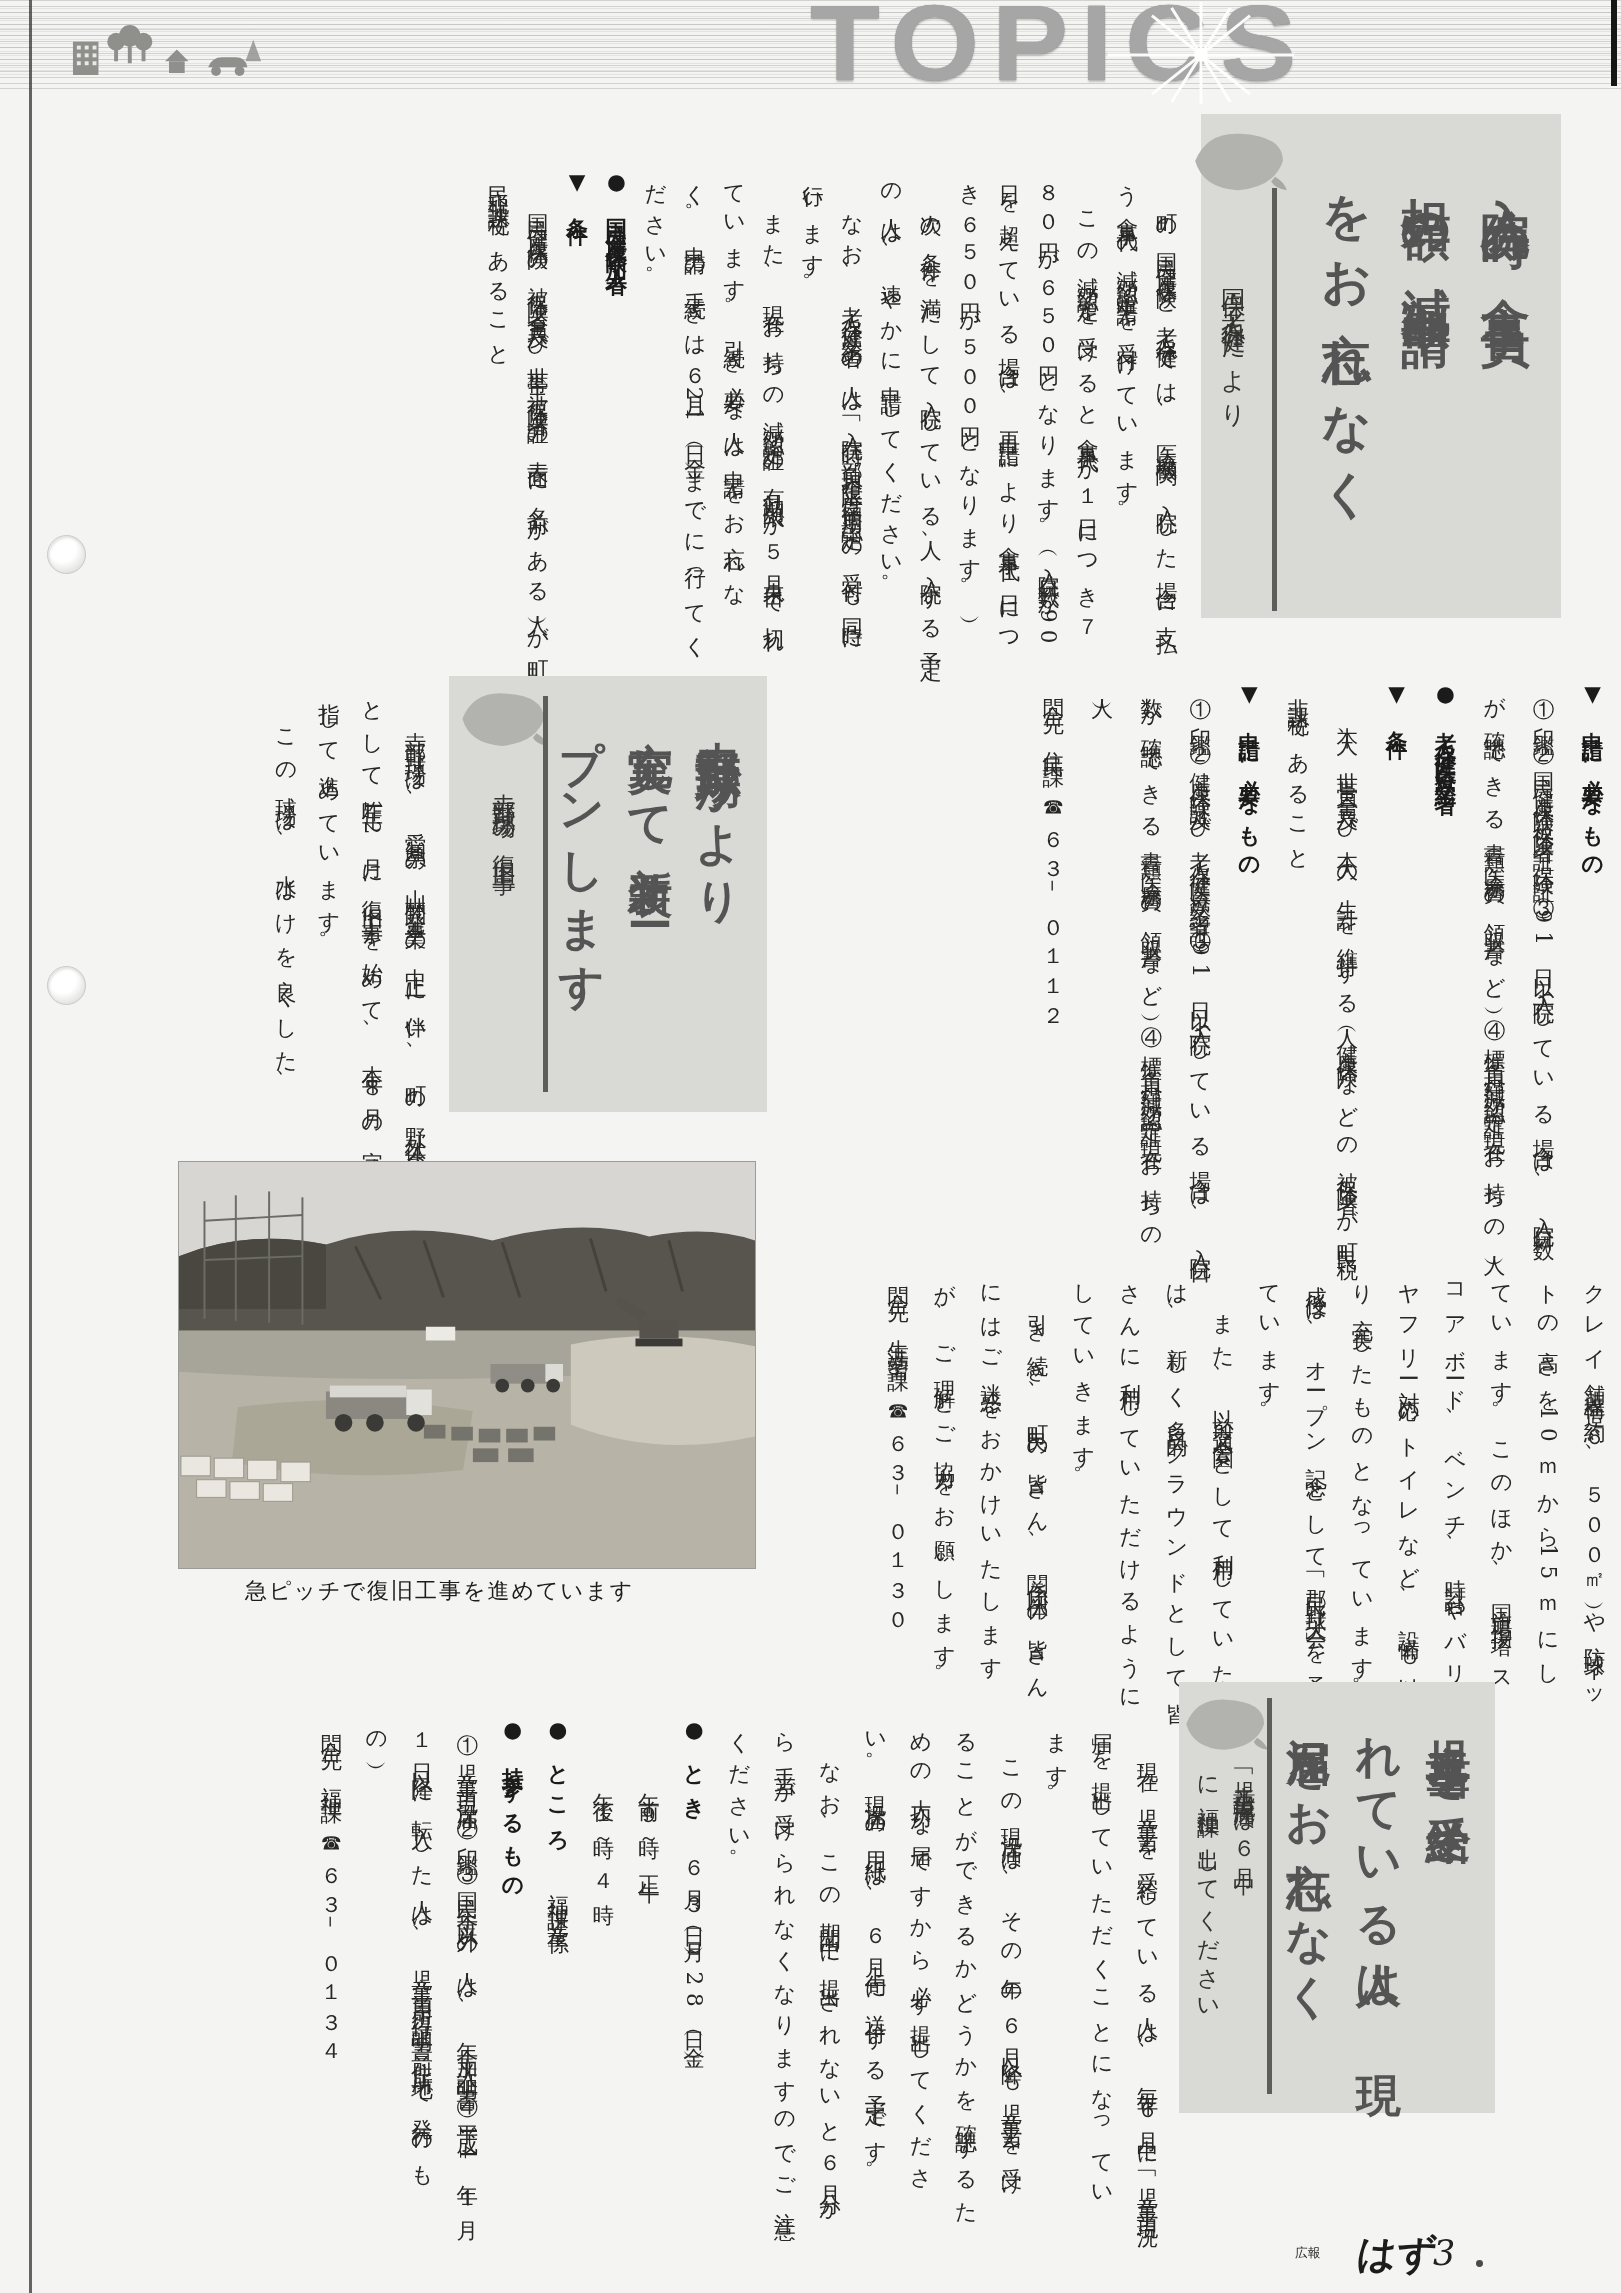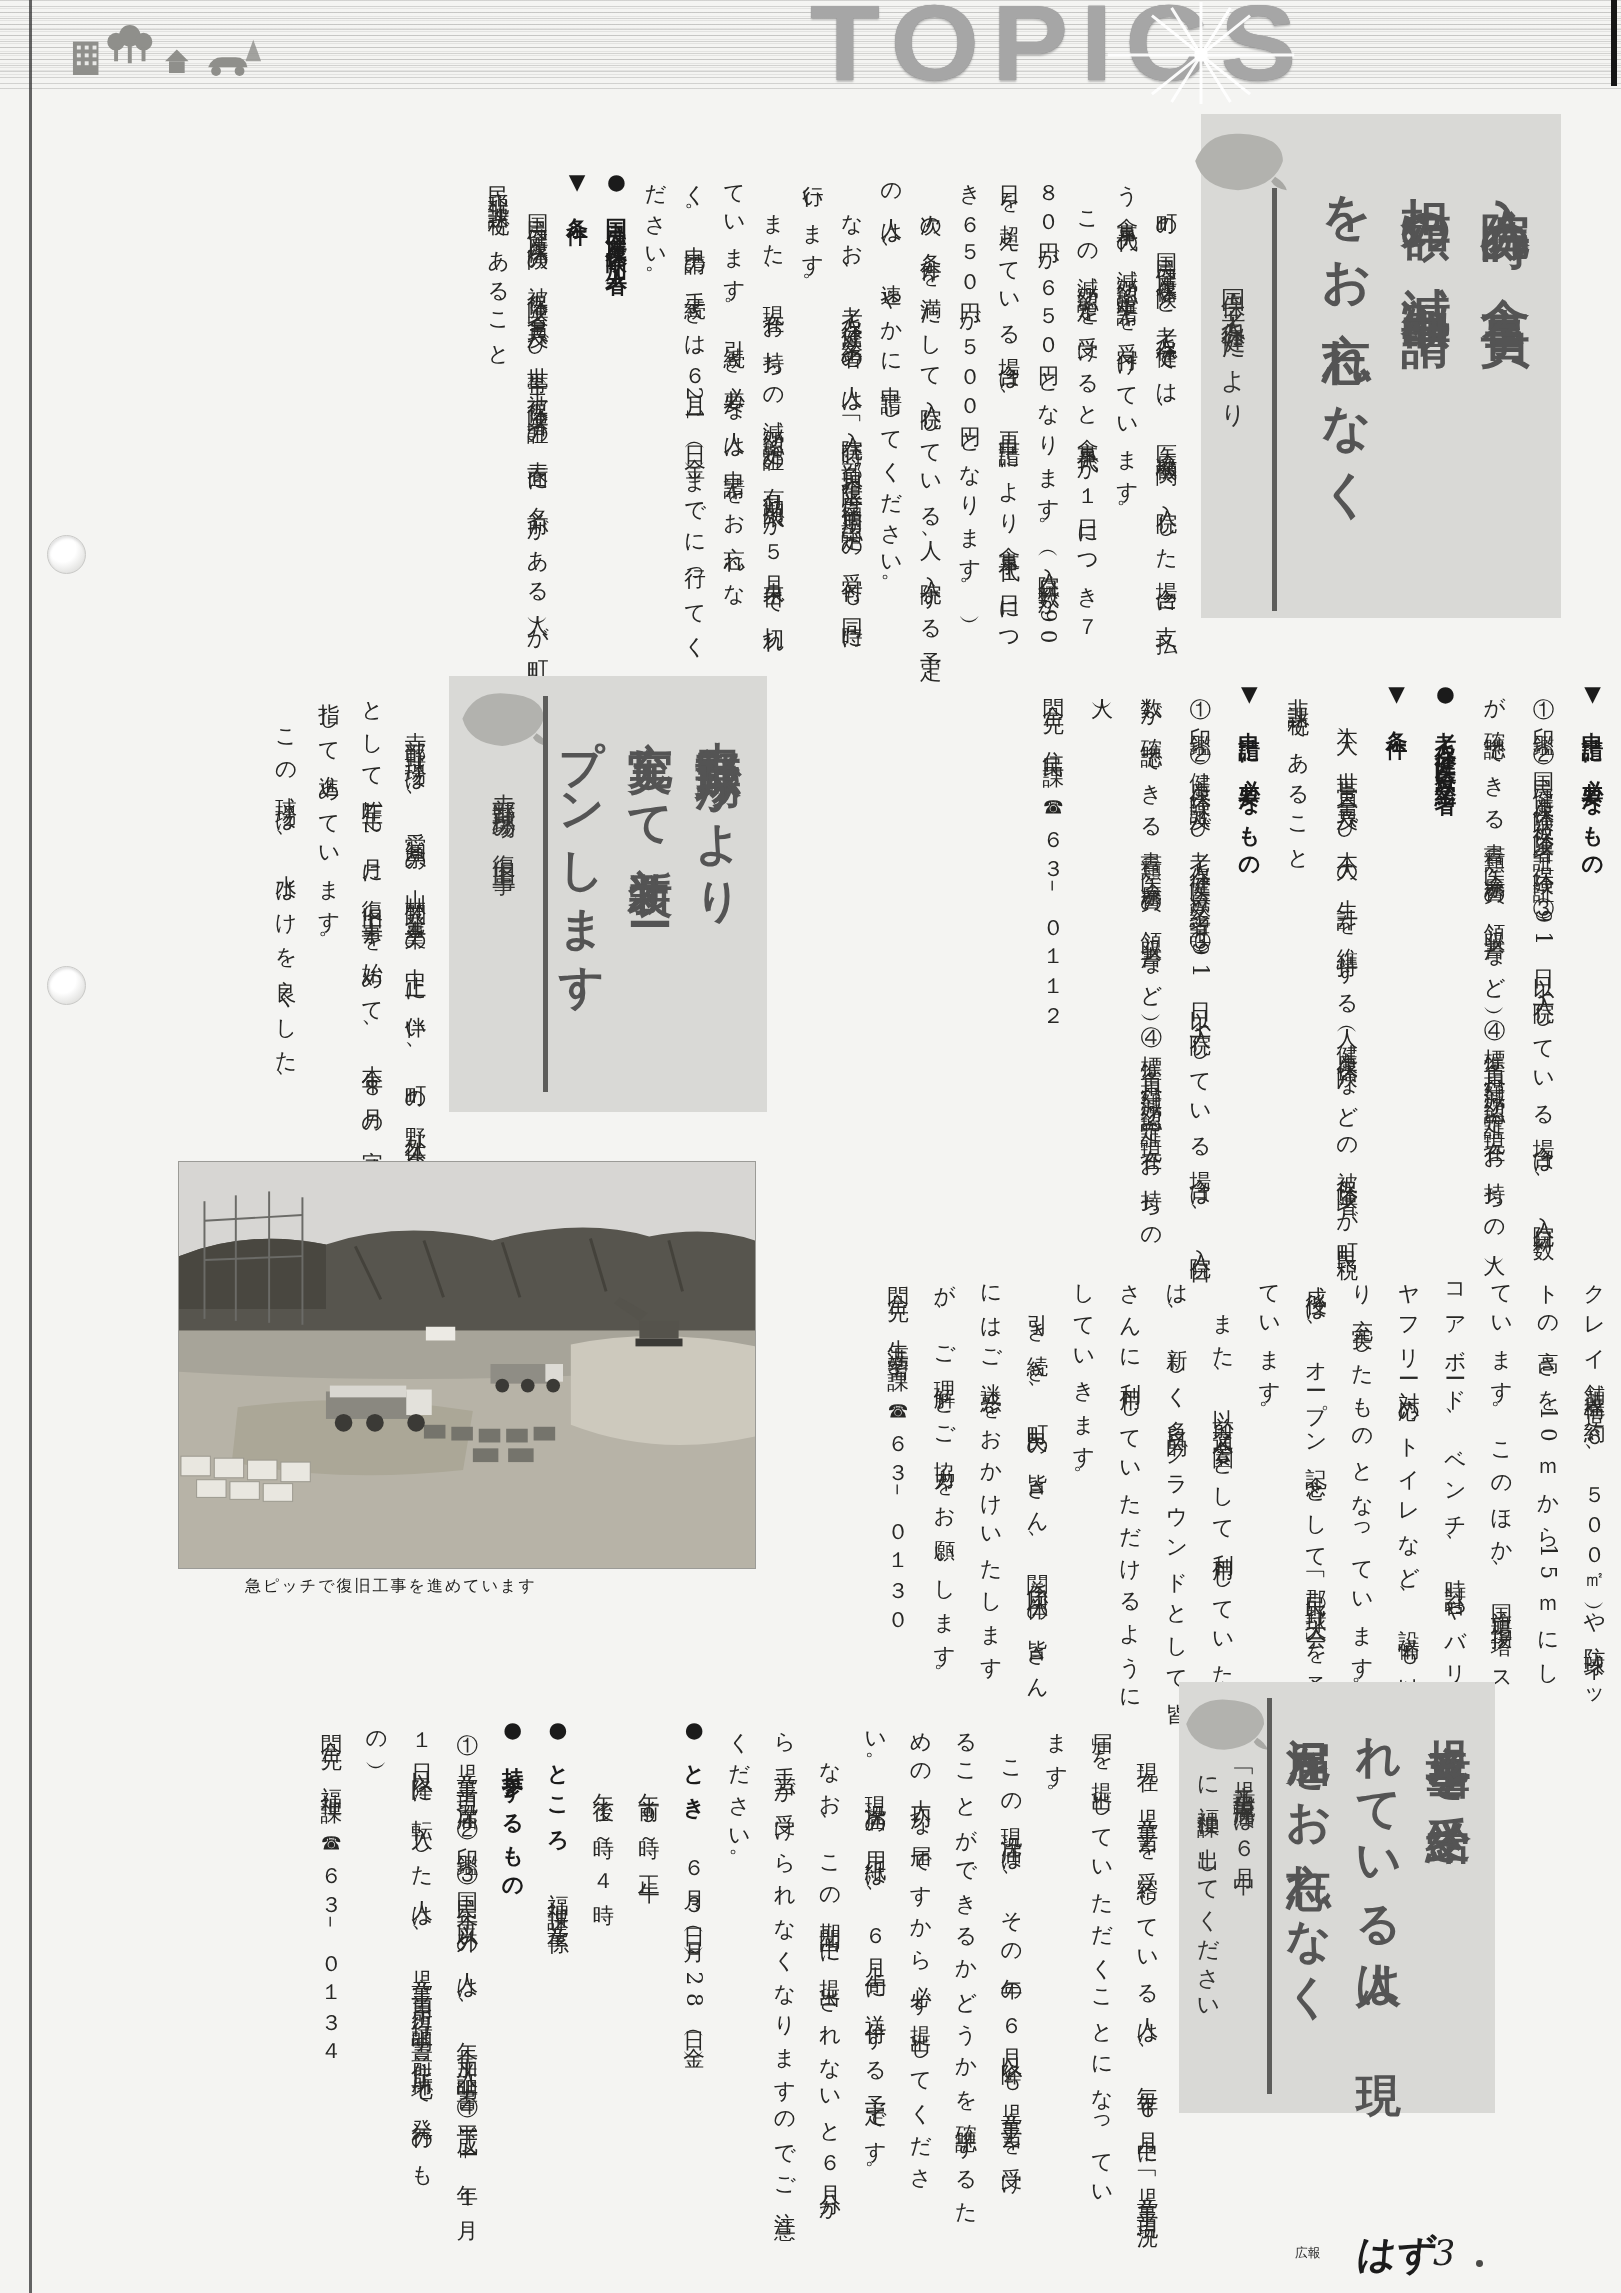--- a/index.html
+++ b/index.html
@@ -48,21 +48,21 @@
   .leaf{position:absolute;}
   
   .vbody{
     position:absolute;writing-mode:vertical-rl;text-orientation:mixed;
     font-family:"DejaVu Serif", serif;color:#272725;
   }
   .vbody .para{margin:0;}
   .runin{font-family:"DejaVu Sans", sans-serif;font-weight:bold;color:#1b1b1b;}
   
   .photo{position:absolute;left:179px;top:1162px;width:576px;height:406px;outline:1px solid #9b9b97;}
-  .caption{position:absolute;left:245px;top:1576px;font-size:16px;letter-spacing:2px;color:#1d1d1b;}
+  .caption{position:absolute;left:245px;top:1576px;font-size:22px;letter-spacing:2px;color:#1d1d1b;}
   
   .footer-brand-small{position:absolute;left:1295px;top:2245px;font-size:12.7px;color:#2a2a2a;font-family:"DejaVu Sans",sans-serif;}
   .footer-brand{position:absolute;left:1357px;top:2227px;font-size:39px;font-weight:bold;color:#1c1c1c;transform:skewX(-6deg);font-family:"DejaVu Serif",serif;}
   .footer-page{position:absolute;left:1433px;top:2233px;font-size:35px;font-style:italic;color:#222;font-family:"DejaVu Serif",serif;}
   .footer-dot{position:absolute;left:1476px;top:2260px;width:6.9px;height:6.9px;border-radius:50%;background:#4a4a48;}
 </style>
 </head>
 <body>
 
 <div class="ruled"></div>

